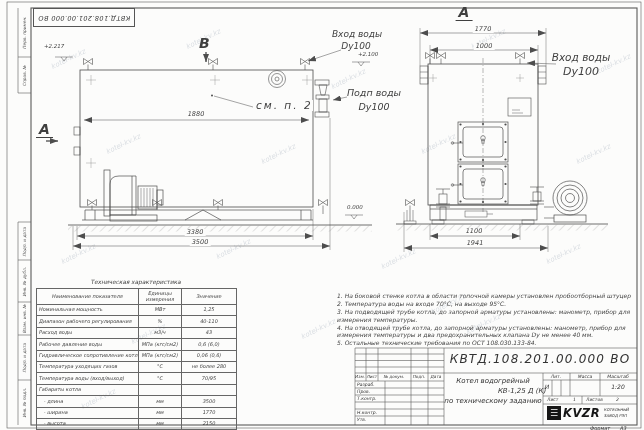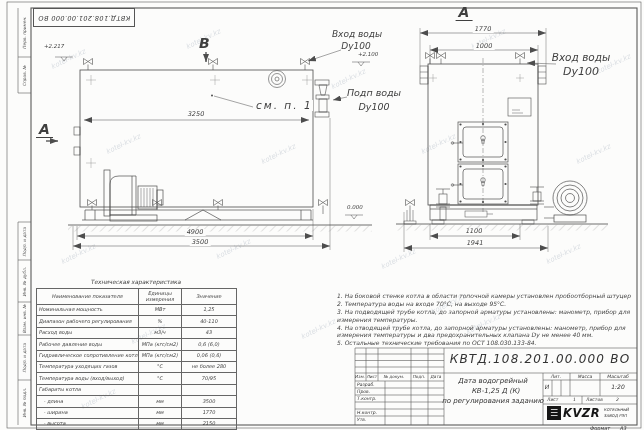--- a/index.html
+++ b/index.html
@@ -255,29 +255,29 @@
   <div class="vcell" style="top:335px;height:45px">
       <span>Подп. и дата</span>
     </div>
   <div class="vcell" style="top:380px;height:45px">
       <span>Инв. № подл.</span>
     </div>
 
   <div class="lbl sect" style="left:199px;top:36px">В</div>
   <div class="lbl sect und" style="left:36px;top:122px">А</div>
   <div class="lbl lvl" style="left:44px;top:44px">+2.217</div>
-  <div class="lbl" style="left:256px;top:100px;font-size:10.5px;letter-spacing:2px;background:#fcfcfb">см. п. 1</div>
-  <div class="lbl dim c" style="left:196px;top:111px">3250</div>
+  <div class="lbl" style="left:256px;top:100px;font-size:10.5px;letter-spacing:2px;background:#fcfcfb">см. п. 2</div>
+  <div class="lbl dim c" style="left:196px;top:111px">1880</div>
   <div class="lbl pipe c" style="left:357px;top:30px">Вход воды</div>
   <div class="lbl pipe c" style="left:356px;top:42px">Dy100</div>
   <div class="lbl lvl" style="left:358px;top:52px">+2.100</div>
   <div class="lbl pipe2 c" style="left:374px;top:88px">Подп воды</div>
   <div class="lbl pipe2 c" style="left:374px;top:102px">Dy100</div>
   <div class="lbl lvl" style="left:347px;top:205px">0.000</div>
-  <div class="lbl dim c" style="left:195px;top:229px">4900</div>
+  <div class="lbl dim c" style="left:195px;top:229px">3380</div>
   <div class="lbl dim c" style="left:200px;top:239px">3500</div>
 
   <div class="lbl sect und c" style="left:464px;top:5px">А</div>
   <div class="lbl dim c" style="left:483px;top:26px">1770</div>
   <div class="lbl dim c" style="left:484px;top:43px">1000</div>
   <div class="lbl pipe3 c" style="left:581px;top:52px">Вход воды</div>
   <div class="lbl c" style="left:581px;top:66px;font-size:11px">Dy100</div>
   <div class="lbl dim c" style="left:474px;top:228px">1100</div>
   <div class="lbl dim c" style="left:475px;top:240px">1941</div>
 
@@ -354,23 +354,23 @@
         </tr>
     <tr>
           <td>   - высота</td>
           <td class="u">мм</td>
           <td class="v">2150</td>
         </tr>
   </tbody>
     </table>
 
   <div class="tb c" id="docnum" style="left:540px;top:353px">КВТД.108.201.00.000 ВО</div>
-  <div class="tb tb7 c" style="left:493px;top:378px">Дата водогрейный</div>
-  <div class="tb tb7 c" style="left:496px;top:388px">КВ-1,25 Д (К)</div>
-  <div class="tb tb7 c" style="left:493px;top:398px">по регулирования заданию</div>
+  <div class="tb tb7 c" style="left:493px;top:378px">Котел водогрейный</div>
+  <div class="tb tb7 c" style="left:522px;top:388px">КВ-1,25 Д (К)</div>
+  <div class="tb tb7 c" style="left:493px;top:398px">по техническому заданию</div>
   <div class="tb tb4 c" style="left:360px;top:375px">Изм.</div>
   <div class="tb tb4 c" style="left:372px;top:375px">Лист</div>
   <div class="tb tb4 c" style="left:394px;top:375px">№ докум.</div>
   <div class="tb tb4 c" style="left:419px;top:375px">Подп.</div>
   <div class="tb tb4 c" style="left:436px;top:375px">Дата</div>
   <div class="tb tb45" style="left:357px;top:382.5px">Разраб.</div>
   <div class="tb tb45" style="left:357px;top:389.5px">Пров.</div>
   <div class="tb tb45" style="left:357px;top:396.5px">Т.контр.</div>
   <div class="tb tb45" style="left:357px;top:410.5px">Н.контр.</div>
   <div class="tb tb45" style="left:357px;top:417.5px">Утв.</div>

